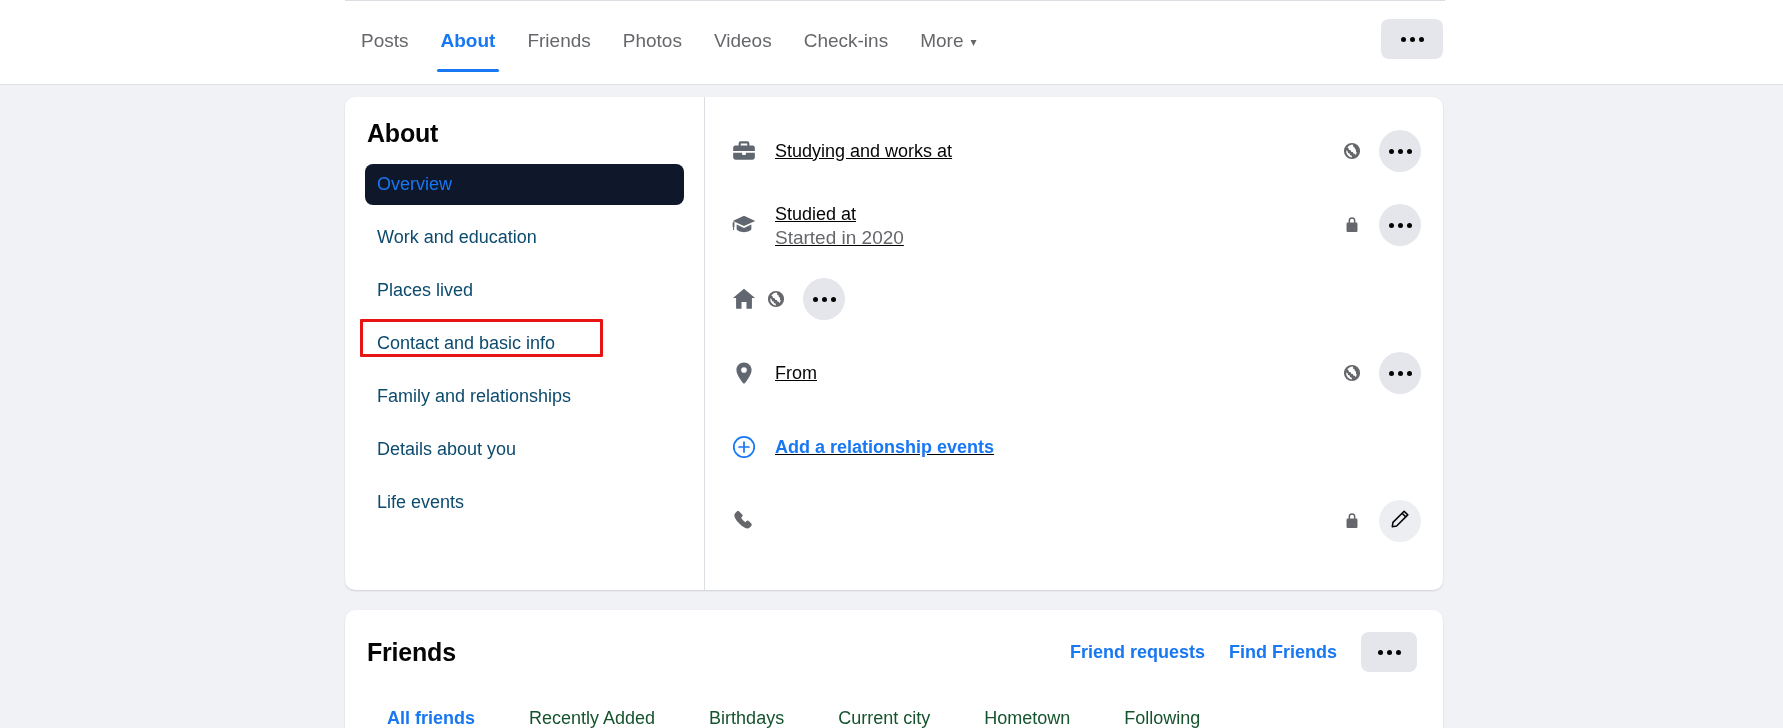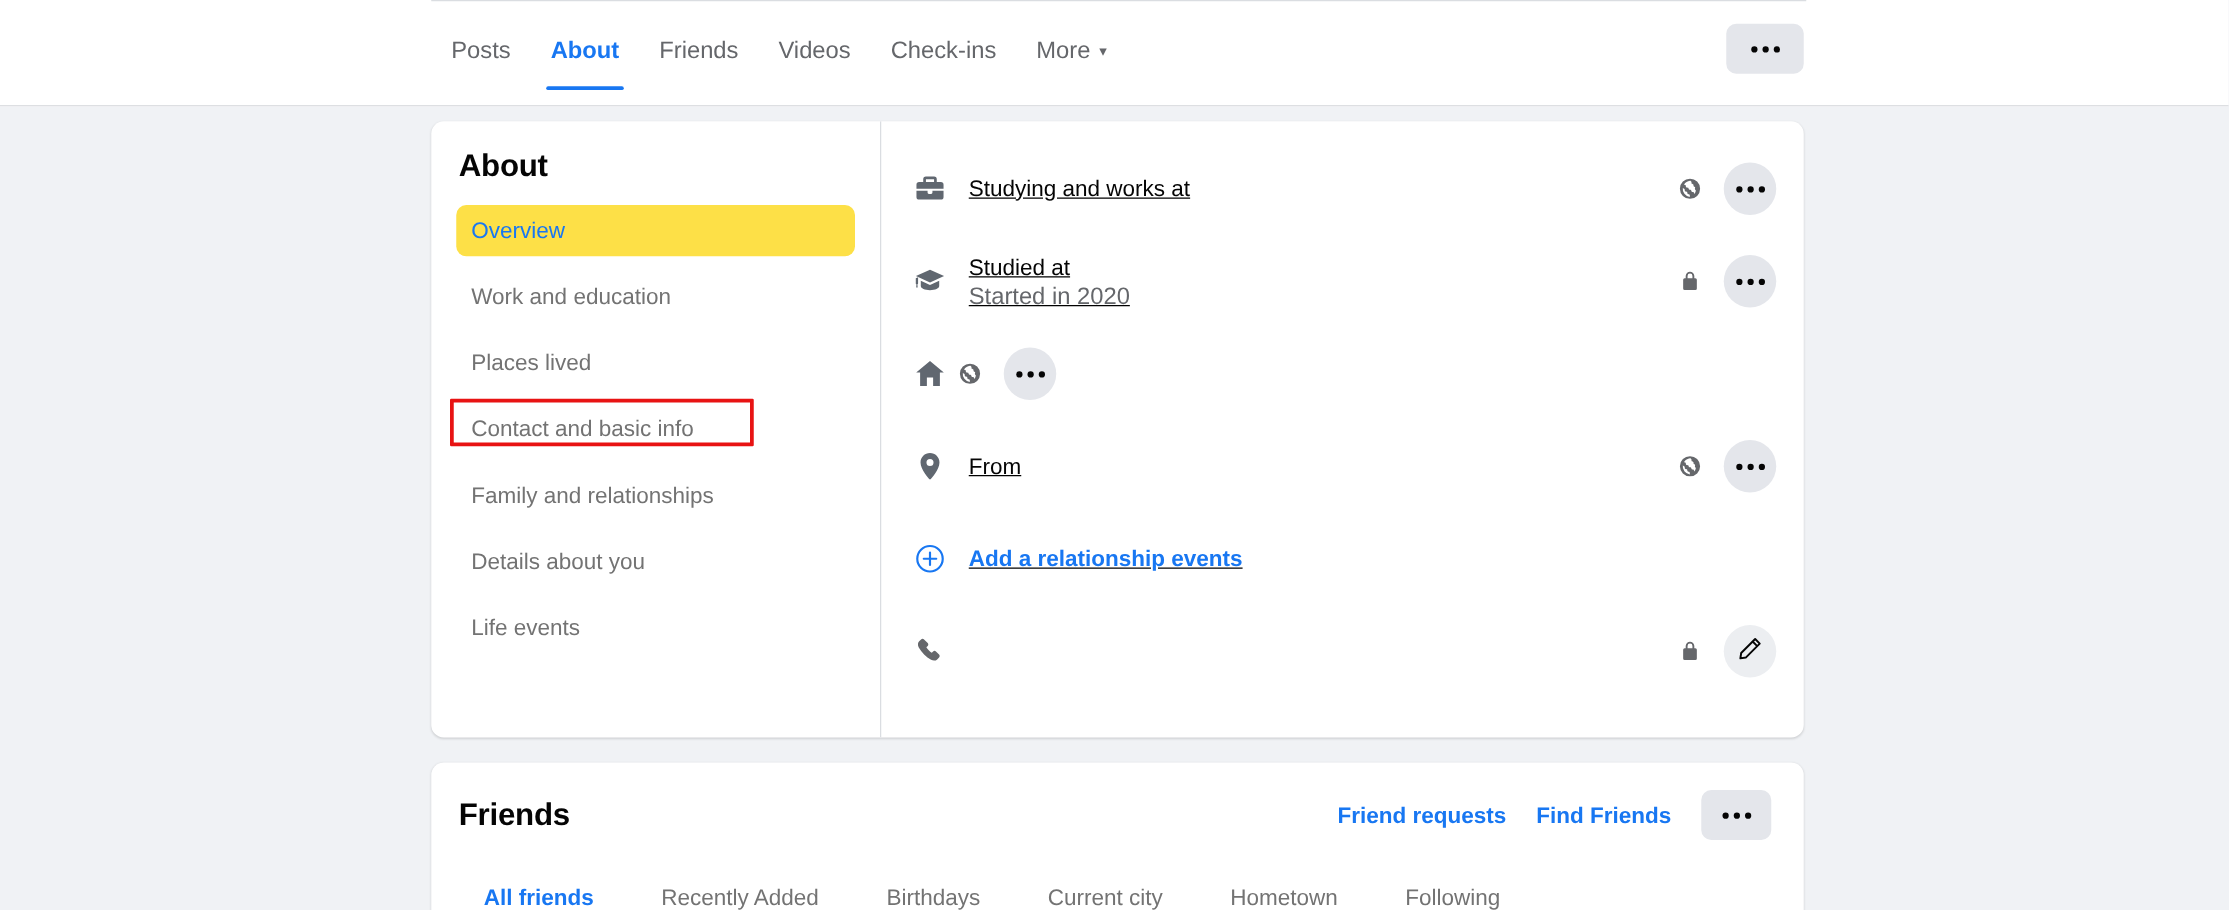--- a/index.html
+++ b/index.html
@@ -122,29 +122,29 @@
   .about-title {
     font-size: 25px;
     font-weight: bold;
     color: #050505;
     margin: 0 0 16px 2px;
     letter-spacing: -0.2px;
   }
   .menu-item {
     position: relative;
     font-size: 18px;
-    color: #737373;
+    color: #0c4a6e;
     padding: 10px 12px;
     border-radius: 8px;
     margin-bottom: 12px;
     cursor: pointer;
     white-space: nowrap;
   }
   .menu-item.active {
-    background: #fde047;
+    background: #0f172a;
     color: #1877f2;
   }
   .menu-item.boxed::before {
     content: "";
     position: absolute;
     left: -5px; top: -4px;
     width: 243px;
     height: 38px;
     border: 3px solid #e81313;
     border-radius: 1px;
@@ -265,39 +265,40 @@
   }
   .friends-tabs {
     display: flex;
     align-items: center;
     gap: 54px;
     margin-top: 36px;
     padding-left: 20px;
   }
   .ftab {
     font-size: 18px;
-    color: #737373;
+    color: #14532d;
     cursor: pointer;
     white-space: nowrap;
   }
   .ftab.active {
     color: #1877f2;
     font-weight: bold;
   }
 </style>
 </head>
 <body>
 
 <div class="topbar">
   <div class="topbar-inner">
     <div class="topline"></div>
     <div class="tabs" id="nav-tabs">
         <div class="tab"><span>Posts</span></div>
         <div class="tab active"><span>About</span></div>
         <div class="tab"><span>Friends</span></div>
+        <div class="tab"><span>Photos</span></div>
         <div class="tab"><span>Videos</span></div>
         <div class="tab"><span>Check-ins</span></div>
         <div class="tab"><span>More</span><span class="caret">▾</span></div>
       </div>
   </div>
   <div class="topbar-more">
     <span class="dots">
         <i></i>
         <i></i>
         <i></i>

